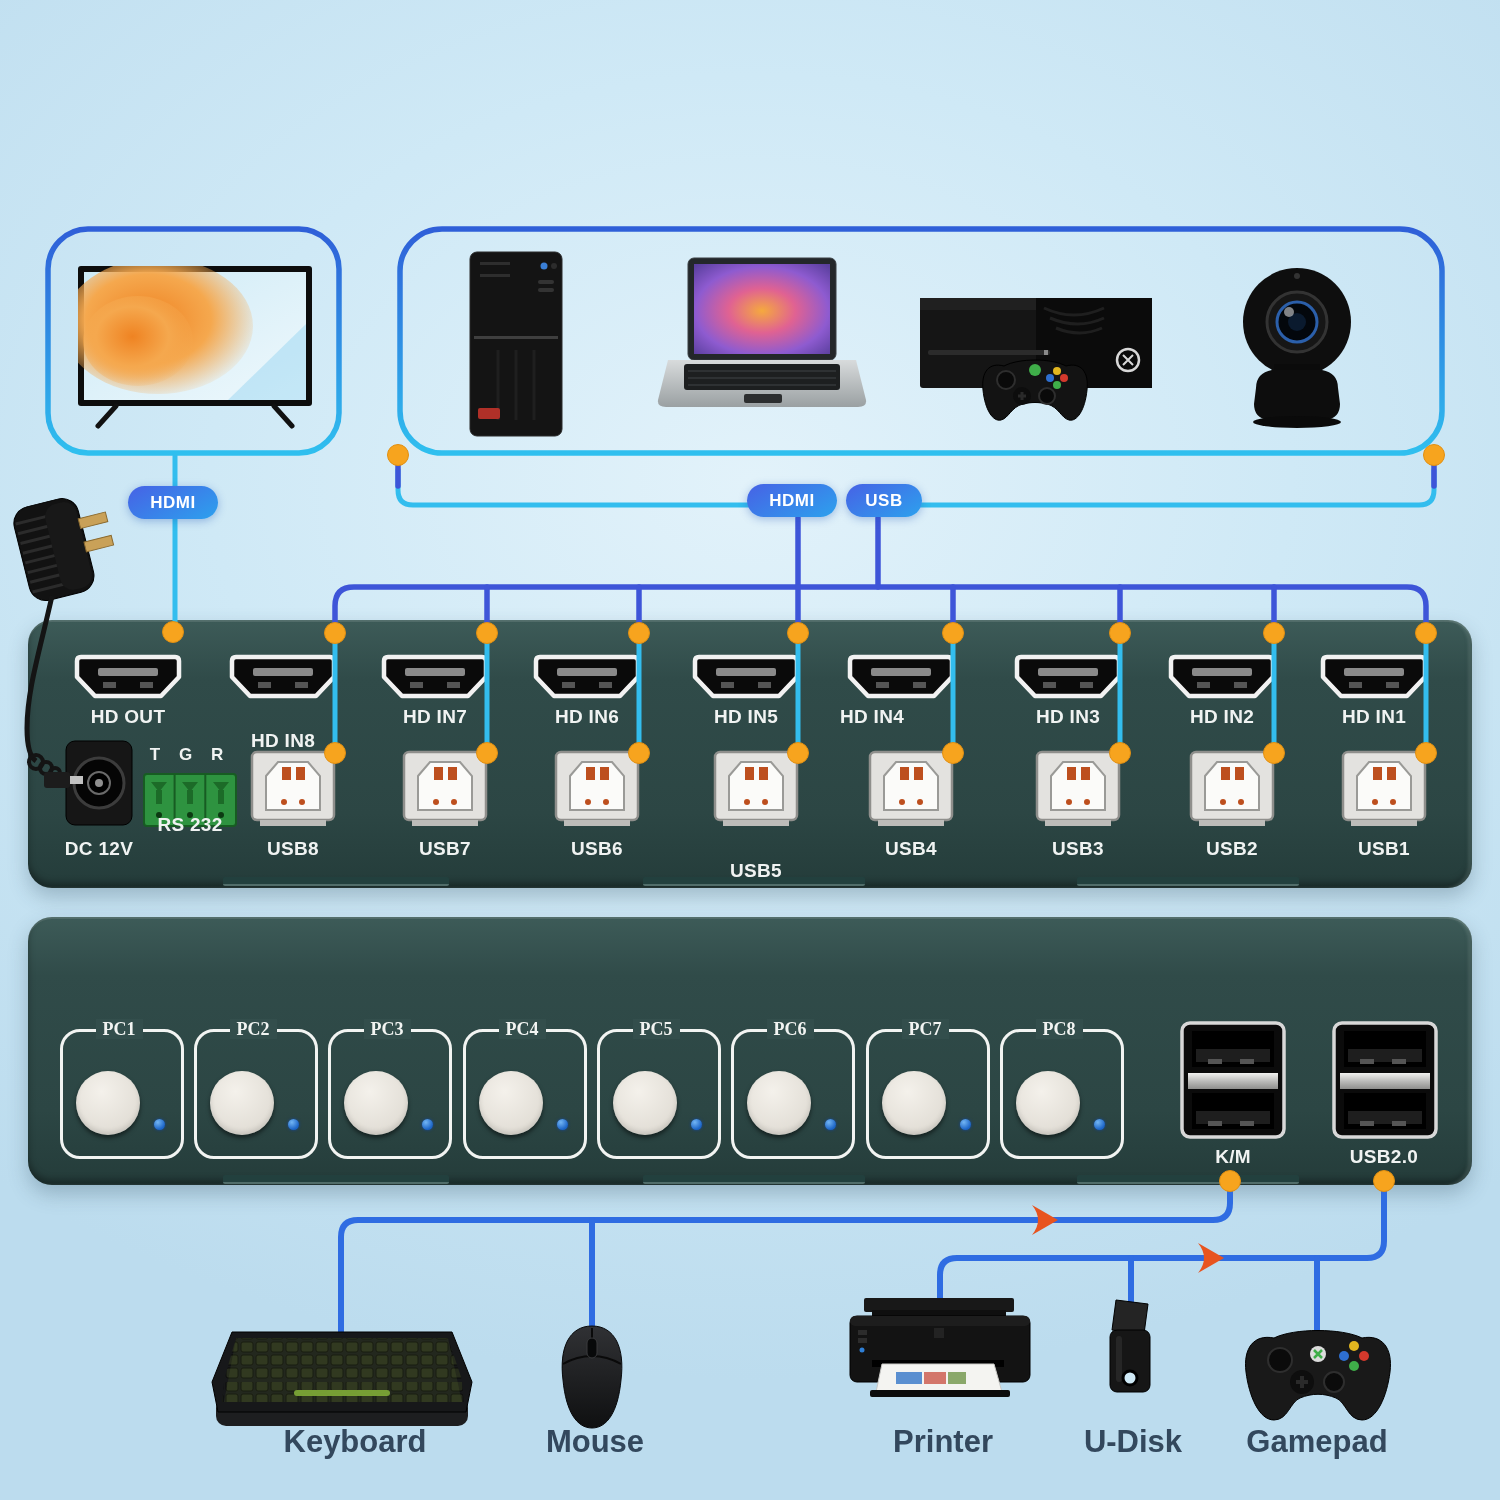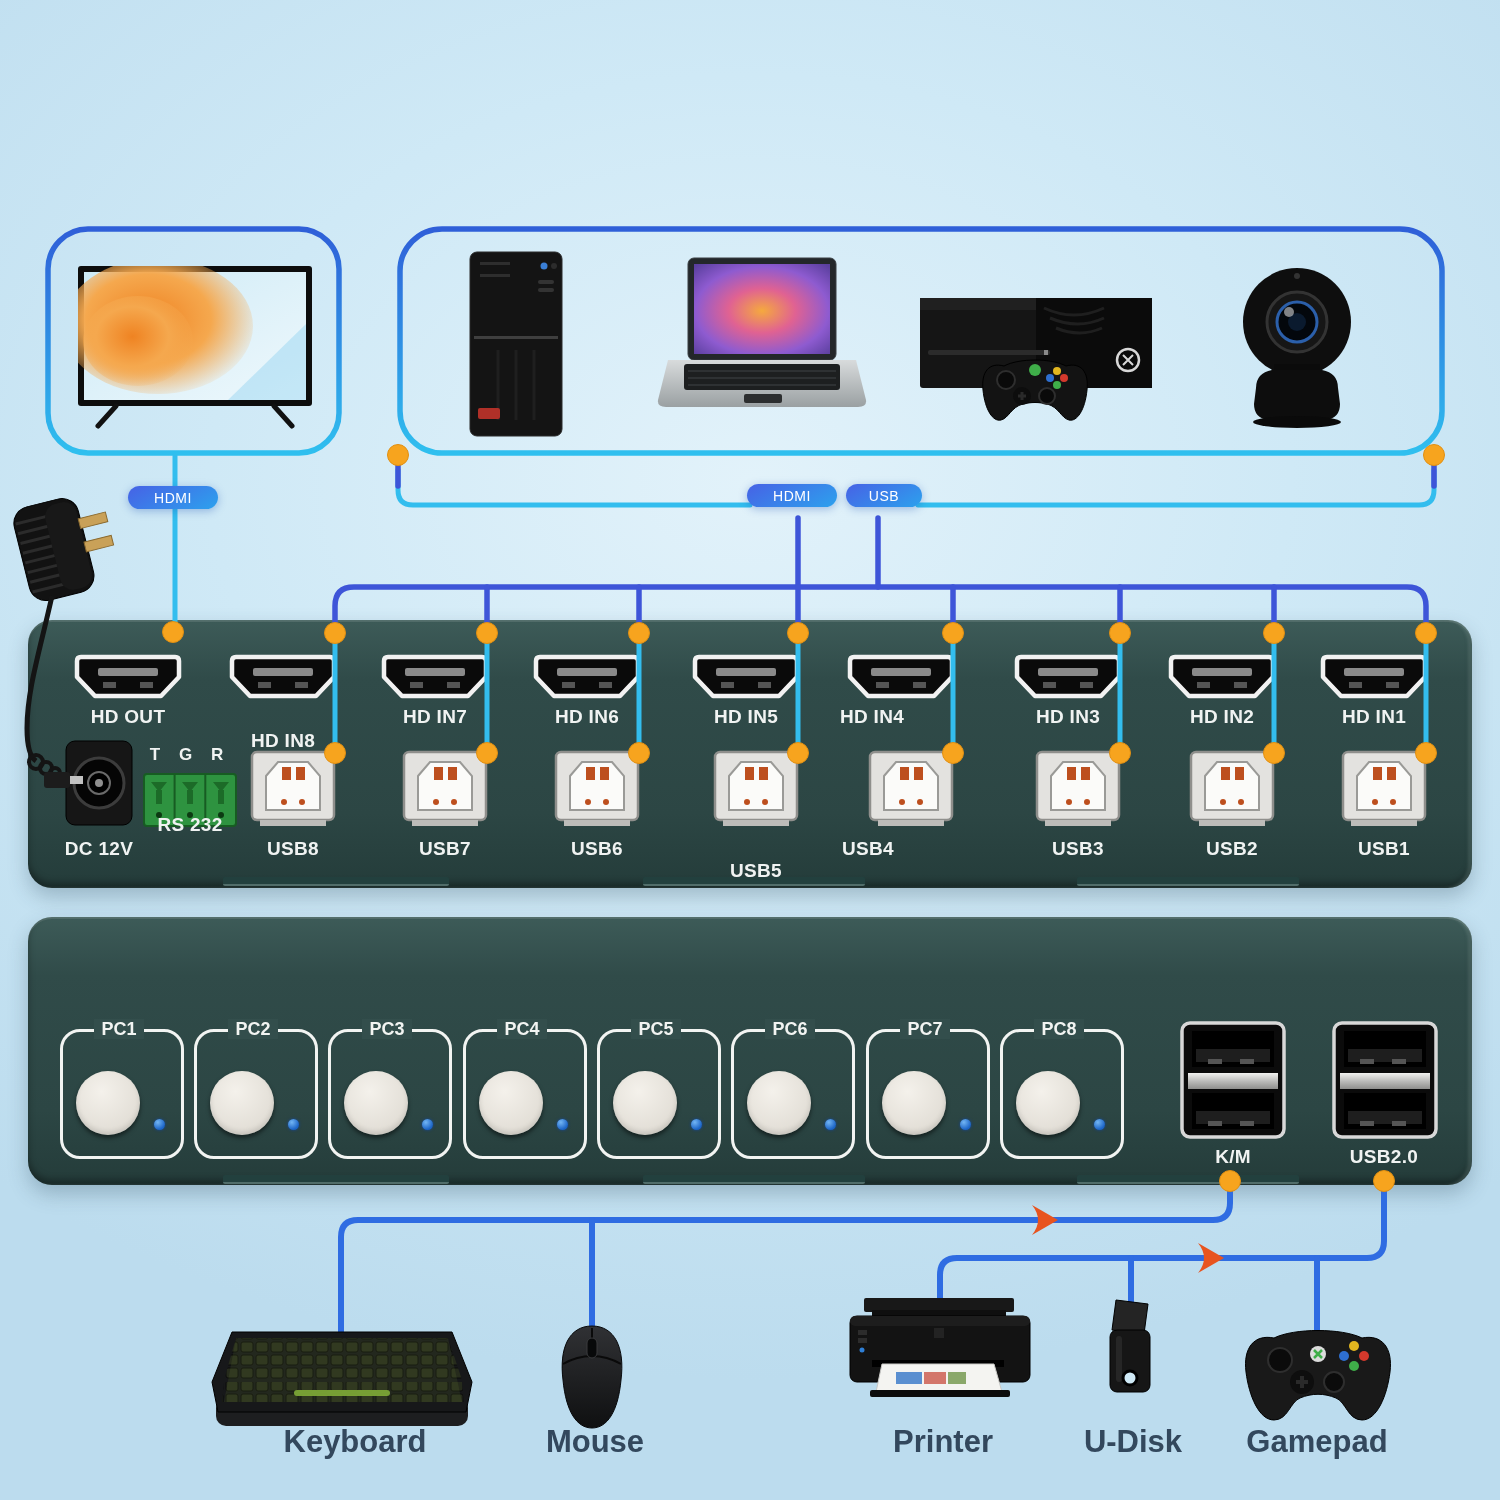--- a/index.html
+++ b/index.html
@@ -14,29 +14,29 @@
     box-shadow:inset 0 2px 0 rgba(255,255,255,.10), inset -4px 0 3px rgba(160,190,185,.20),
       inset 0 -5px 7px rgba(0,0,0,.35), 0 9px 20px rgba(40,70,85,.28);}
   .foot{position:absolute;height:7px;background:#22403e;border-bottom:2px solid #516d6a;border-radius:2px;}
   .plabel{position:absolute;width:120px;text-align:center;color:#f0f3f2;font-weight:bold;
     font-size:19px;letter-spacing:.3px;}
   .tgr{position:absolute;left:136px;top:745px;width:108px;text-align:center;color:#f0f3f2;
     font-weight:bold;font-size:17px;letter-spacing:7px;}
   .port{position:absolute;}
   .pcbox{position:absolute;top:1029px;width:118px;height:124px;border:3px solid #f2f4f2;border-radius:20px;}
   .pclabel{position:absolute;top:1019px;width:118px;text-align:center;font-size:18px;font-weight:bold;color:#f2f4f2;}
-  .pclabel span{background:#334e4c;padding:0 7px;}
+  .pclabel span{background:#334e4c;padding:0 7px;font-family:Liberation Serif, serif;}
   .pccircle{position:absolute;top:1071px;width:64px;height:64px;border-radius:50%;
     background:radial-gradient(circle at 40% 32%,#f4f1eb,#e1ddd5 75%);
     box-shadow:0 3px 4px rgba(0,0,0,.5), inset 0 -3px 5px rgba(0,0,0,.12);}
   .pcled{position:absolute;top:1119px;width:11px;height:11px;border-radius:50%;
     background:radial-gradient(circle at 35% 30%,#72b5f4,#1a63c6 70%);
     box-shadow:0 0 3px rgba(15,70,170,.9);}
-  .pill{position:absolute;height:23px;border-radius:17px;display:flex;align-items:center;justify-content:center;
-    background:linear-gradient(150deg,#4468e6 10%,#2e9eed 95%);color:#ffffff;font-weight:normal;font-size:14px;
+  .pill{position:absolute;height:33px;border-radius:17px;display:flex;align-items:center;justify-content:center;
+    background:linear-gradient(150deg,#4468e6 10%,#2e9eed 95%);color:#ffffff;font-weight:bold;font-size:17px;
     letter-spacing:.5px;box-shadow:0 2px 8px rgba(30,80,180,.35);}
   .blabel{position:absolute;top:1424px;width:220px;text-align:center;font-size:31px;font-weight:bold;color:#33485d;}
   svg{display:block;}
   .overlay{pointer-events:none;}
 </style>
 </head>
 <body>
 
 <div id="canvas">
 
@@ -363,21 +363,21 @@
         <circle cx="52" cy="52" r="3" fill="#bd4f1e"></circle>
       </svg>
     </div>
 
   <div class="plabel" style="left:39px;top:838px">DC 12V</div>
   <div class="plabel" style="left:130px;top:814px">RS 232</div>
   <div class="plabel" style="left:233px;top:838px">USB8</div>
   <div class="plabel" style="left:385px;top:838px">USB7</div>
   <div class="plabel" style="left:537px;top:838px">USB6</div>
   <div class="plabel" style="left:696px;top:860px">USB5</div>
-  <div class="plabel" style="left:808px;top:838px">USB4</div>
+  <div class="plabel" style="left:851px;top:838px">USB4</div>
   <div class="plabel" style="left:1018px;top:838px">USB3</div>
   <div class="plabel" style="left:1172px;top:838px">USB2</div>
   <div class="plabel" style="left:1324px;top:838px">USB1</div>
 
   <div class="panel" style="top:917px"></div>
   <div class="foot" style="left:223px;top:1175px;width:226px"></div>
   <div class="foot" style="left:643px;top:1175px;width:222px"></div>
   <div class="foot" style="left:1077px;top:1175px;width:222px"></div>
 
   <div class="pcbox" style="left:60px"></div>

